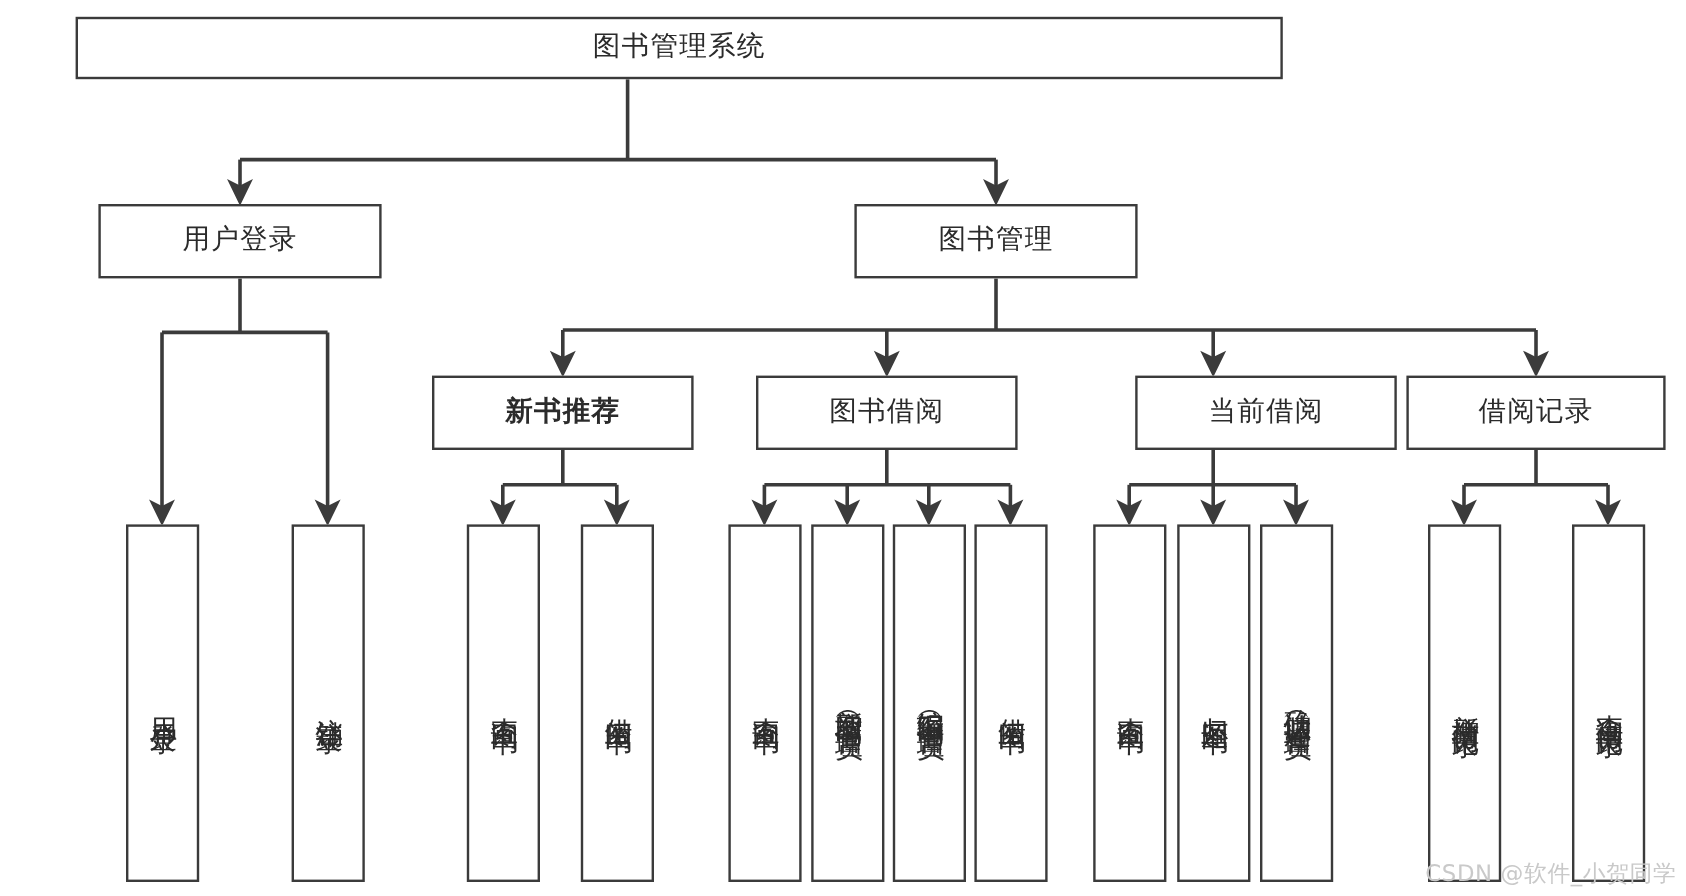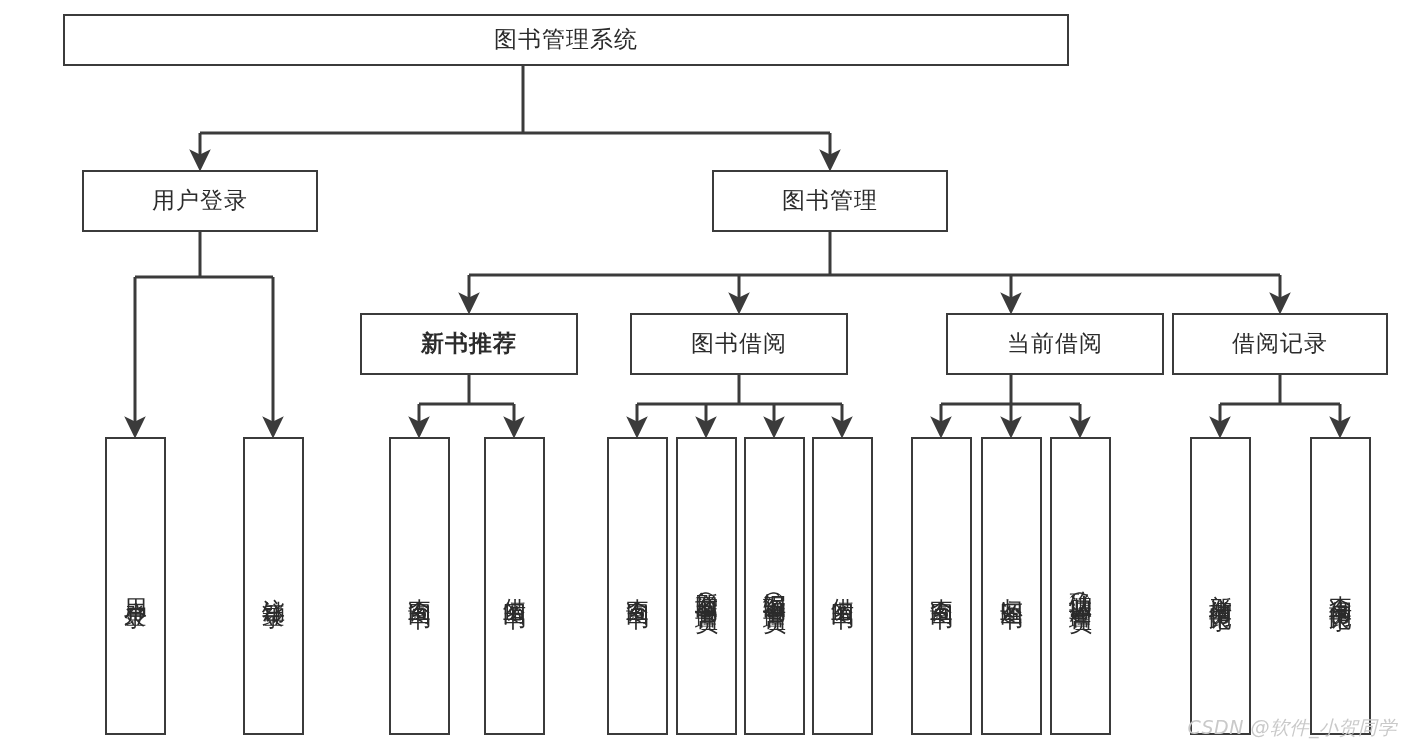--- a/index.html
+++ b/index.html
@@ -56,21 +56,20 @@
   }
   .watermark {
     position: absolute;
     right: 8px;
     bottom: 6px;
     font-size: 19px;
     color: #c9c9c9;
     letter-spacing: 0.5px;
     white-space: nowrap;
     font-family: "DejaVu Sans", "Liberation Sans", sans-serif;
-    font-style: italic;
   }
 </style>
 </head>
 <body>
 
 <div id="canvas">
 
   <svg id="edges" viewBox="0 0 1405 747">
     <defs>
       <marker id="arrow" markerWidth="9" markerHeight="9" refX="4.2" refY="4.2" orient="auto" markerUnits="strokeWidth">

